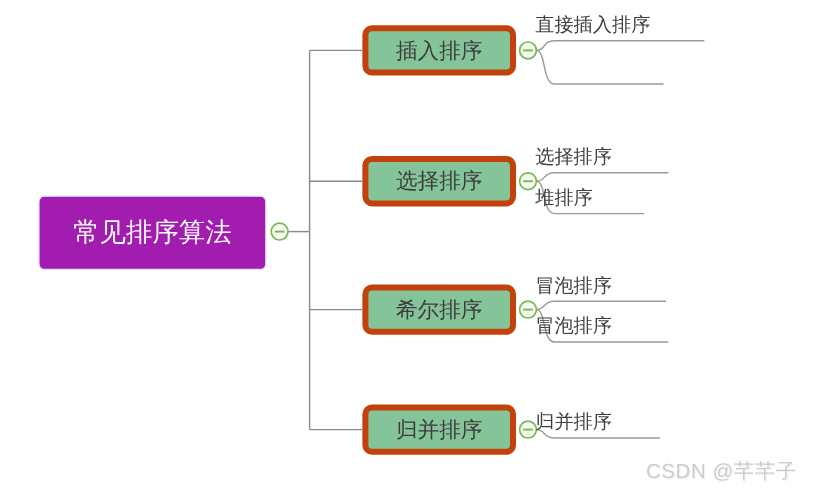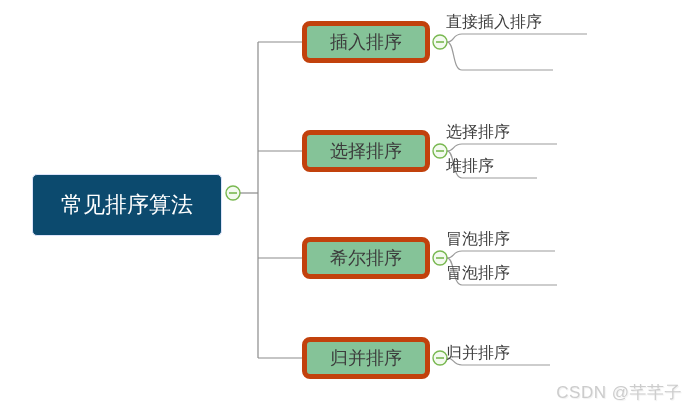--- a/index.html
+++ b/index.html
@@ -11,35 +11,35 @@
   .connectors { position:absolute; left:0; top:0; width:690px; height:410px; }
   .cline  { stroke:#8b8b8b; stroke-width:1.2; fill:none; }
   .lline  { stroke:#9b9b9b; stroke-width:1.2; fill:none; }
   .tog    { fill:#f3faef; stroke:#79b851; stroke-width:1.4; }
   .togbar { stroke:#79b851; stroke-width:1.6; }
   .node {
     position:absolute; display:flex; align-items:center; justify-content:center;
     box-sizing:border-box; white-space:nowrap;
   }
   .root-node {
-    left:32px; top:174px; width:190px; height:62px;
-    background:#0c4a6e; border:1px solid #dce3fa; border-radius:5px;
+    left:32px; top:163px; width:190px; height:62px;
+    background:#a21caf; border:1px solid #dce3fa; border-radius:5px;
     color:#ffffff; font-size:22px;
   }
   .branch-node {
     left:302px; width:128px; height:42px;
     background:#85c398; border:5px solid #c2410c; border-radius:8px;
     color:#3c3c3c; font-size:18px;
   }
   .leaf-node {
     position:absolute; left:446px; height:20px; line-height:20px;
     color:#3f3f3f; font-size:16px; white-space:nowrap;
   }
   .watermark {
-    position:absolute; right:8px; bottom:6px;
+    position:absolute; right:26px; bottom:6px;
     color:#cccccc; font-size:17px; letter-spacing:0.5px;
     text-shadow:1px 1px 1px #f0f0f0;
   }
 </style>
 </head>
 <body>
 
 <div class="canvas">
 
   <svg class="connectors" viewBox="0 0 690 410" xmlns="http://www.w3.org/2000/svg">

